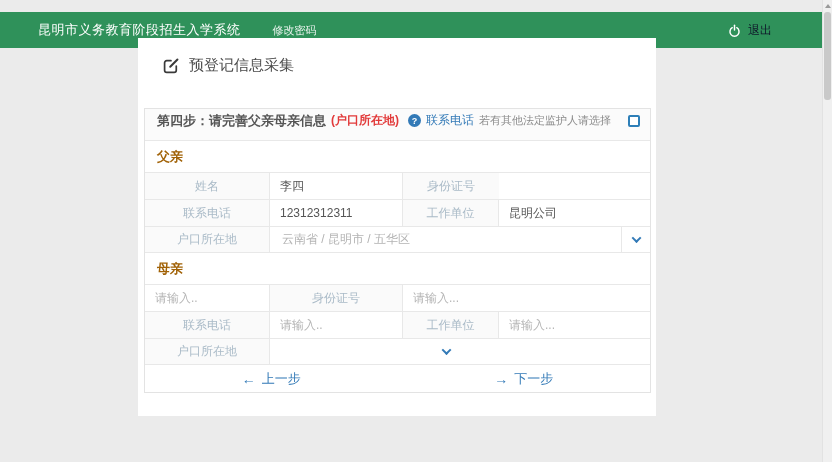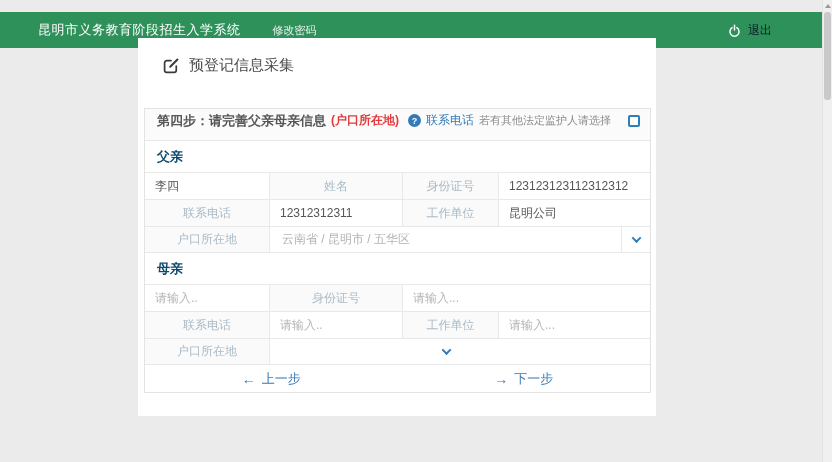--- a/index.html
+++ b/index.html
@@ -33,21 +33,21 @@
   .step-hint { color:var(--alert-red,#e23a3a); font-weight:bold; font-size:12px; }
   .help-icon { width:13px; height:13px; border-radius:50%; background:var(--link-blue,#337ab7);
                color:#fff; font-size:9px; font-weight:bold; display:inline-flex;
                align-items:center; justify-content:center; cursor:pointer; margin-left:4px; }
   .help-link { color:var(--link-blue,#337ab7); font-size:12px; cursor:pointer; }
   .guardian { display:flex; align-items:center; gap:17px; color:#8a8a8a; font-size:11px; }
   .checkbox { width:12px; height:12px; border:2px solid #2e7fb8; border-radius:2px;
               background:#fff; cursor:pointer; flex:none; }
 
   .section-row { height:32px; display:flex; align-items:center; padding-left:12px;
-                 font-weight:bold; color:#0c4a6e; font-size:13px; background:#fff; }
+                 font-weight:bold; color:#a16207; font-size:13px; background:#fff; }
 
   .data-row { display:grid; grid-template-columns:125px 133px 96px 1fr; height:27px; }
   .cell { display:flex; align-items:center; border-right:1px solid #e8e8e8; min-width:0; }
   .cell:last-child { border-right:none; }
   .lbl { background:#fafafa; color:#a9bac7; justify-content:center; }
   .val input { border:none; outline:none; width:100%; height:100%; padding:0 10px;
                font-size:12px; color:#555; background:transparent;
                font-family:"Liberation Sans","DejaVu Sans",sans-serif; }
   .val input::placeholder { color:#b5b5b5; }
 
@@ -111,28 +111,25 @@
         </div>
         <div class="guardian">
           <span>若有其他法定监护人请选择</span>
           <span class="checkbox"></span>
         </div>
       </div>
 
       <div class="trow section-row">父亲</div>
 
       <div class="trow data-row">
+        <div class="cell lbl">姓名</div>
         <div class="cell val">
           <input type="text" value="李四" style="">
         </div>
-        <div class="cell lbl">姓名</div>
         <div class="cell lbl">身份证号</div>
-        <div class="cell val">
-          <input type="text" value="123123123112312312" style="">
-        </div>
       </div>
 
       <div class="trow data-row">
         <div class="cell lbl">联系电话</div>
         <div class="cell val">
           <input type="text" value="12312312311" style="">
         </div>
         <div class="cell lbl">工作单位</div>
         <div class="cell val">
           <input type="text" value="昆明公司" style="">

